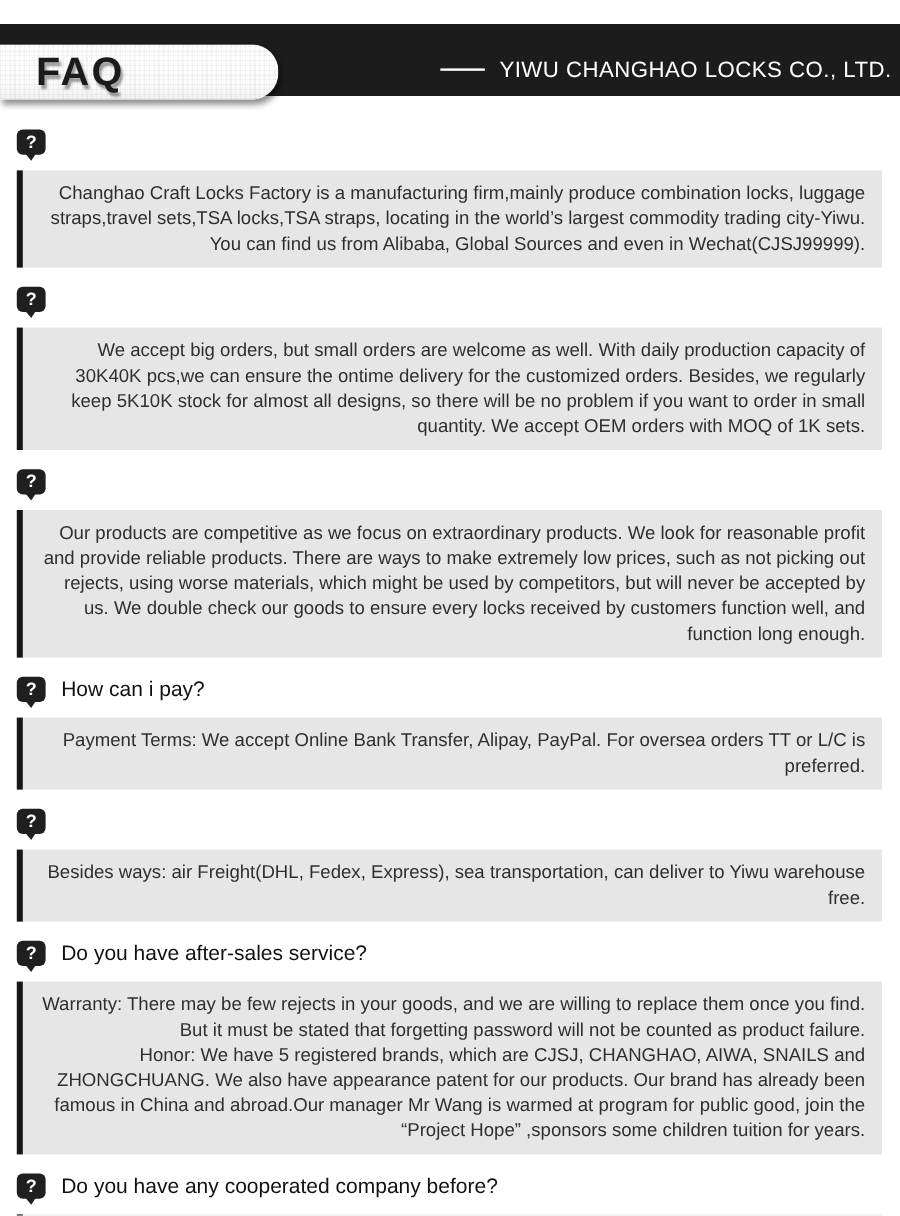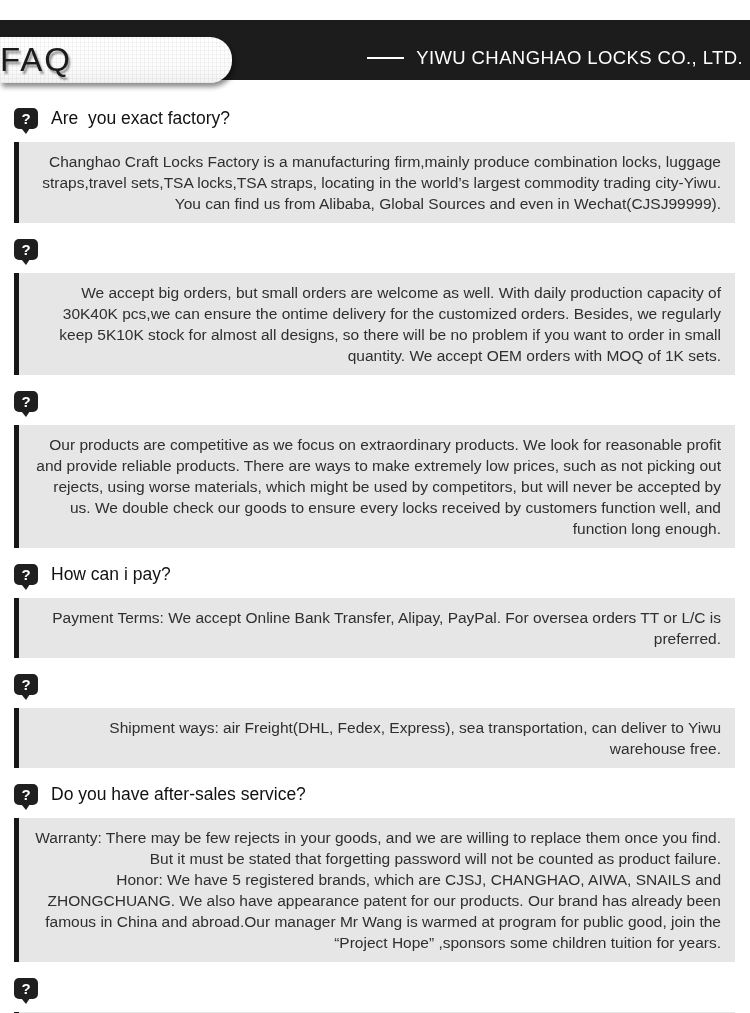--- a/index.html
+++ b/index.html
@@ -28,22 +28,23 @@
     background:
       repeating-linear-gradient(0deg, rgba(0,0,0,0.035) 0 1px, transparent 1px 4px),
       repeating-linear-gradient(90deg, rgba(0,0,0,0.035) 0 1px, transparent 1px 4px),
       linear-gradient(180deg, #ffffff 0%, #fbfbfb 70%, #f1f1f1 100%);
     border-radius: 0 22px 22px 0;
     box-shadow: 2px 4px 5px rgba(0,0,0,0.45);
     display: flex;
     align-items: center;
   }
   .ribbon-text {
+    margin-left: 30px;
     font-size: 33px;
-    font-weight: normal;
+    font-weight: bold;
     letter-spacing: 2px;
     color: #1b1b1b;
     text-shadow: 2px 3px 2px rgba(0,0,0,0.38);
     line-height: 46px;
   }
   .company-line {
     position: absolute;
     right: 7px;
     top: 0;
     height: 76px;
@@ -133,21 +134,20 @@
     <span class="company-name">YIWU CHANGHAO LOCKS CO., LTD.</span>
   </div>
 </header>
 
 <main class="faq-list">
   <section class="qa-section">
     <div class="question-row">
       <span class="q-icon">
         <span class="q-glyph">?</span>
       </span>
-      <span class="question-text">Are  you exact factory?</span>
     </div>
     <div class="answer-box">
         <div class="answer-par">Changhao Craft Locks Factory is a manufacturing firm,mainly produce combination locks, luggage straps,travel sets,TSA locks,TSA straps, locating in the world’s largest commodity trading city-Yiwu. You can find us from Alibaba, Global Sources and even in Wechat(CJSJ99999).</div>
       </div>
   </section>
 
   <section class="qa-section">
     <div class="question-row">
       <span class="q-icon">
         <span class="q-glyph">?</span>
@@ -181,21 +181,21 @@
       </div>
   </section>
 
   <section class="qa-section">
     <div class="question-row">
       <span class="q-icon">
         <span class="q-glyph">?</span>
       </span>
     </div>
     <div class="answer-box">
-        <div class="answer-par">Shipment ways: air Freight(DHL, Fedex, Express), sea transportation, can deliver to Yiwu warehouse free.</div>
+        <div class="answer-par">Besides ways: air Freight(DHL, Fedex, Express), sea transportation, can deliver to Yiwu warehouse free.</div>
       </div>
   </section>
 
   <section class="qa-section">
     <div class="question-row">
       <span class="q-icon">
         <span class="q-glyph">?</span>
       </span>
       <span class="question-text">Do you have after-sales service?</span>
     </div>
@@ -203,16 +203,17 @@
         <div class="answer-par">Warranty: There may be few rejects in your goods, and we are willing to replace them once you find. But it must be stated that forgetting password will not be counted as product failure.</div>
         <div class="answer-par">Honor: We have 5 registered brands, which are CJSJ, CHANGHAO, AIWA, SNAILS and ZHONGCHUANG. We also have appearance patent for our products. Our brand has already been famous in China and abroad.Our manager Mr Wang is warmed at program for public good, join the “Project Hope” ,sponsors some children tuition for years.</div>
       </div>
   </section>
 
   <section class="qa-section">
     <div class="question-row">
       <span class="q-icon">
         <span class="q-glyph">?</span>
       </span>
+      <span class="question-text">Do you have any cooperated company before?</span>
     </div>
     <div class="answer-box"></div>
   </section>
 </main>
 
 </body></html>

